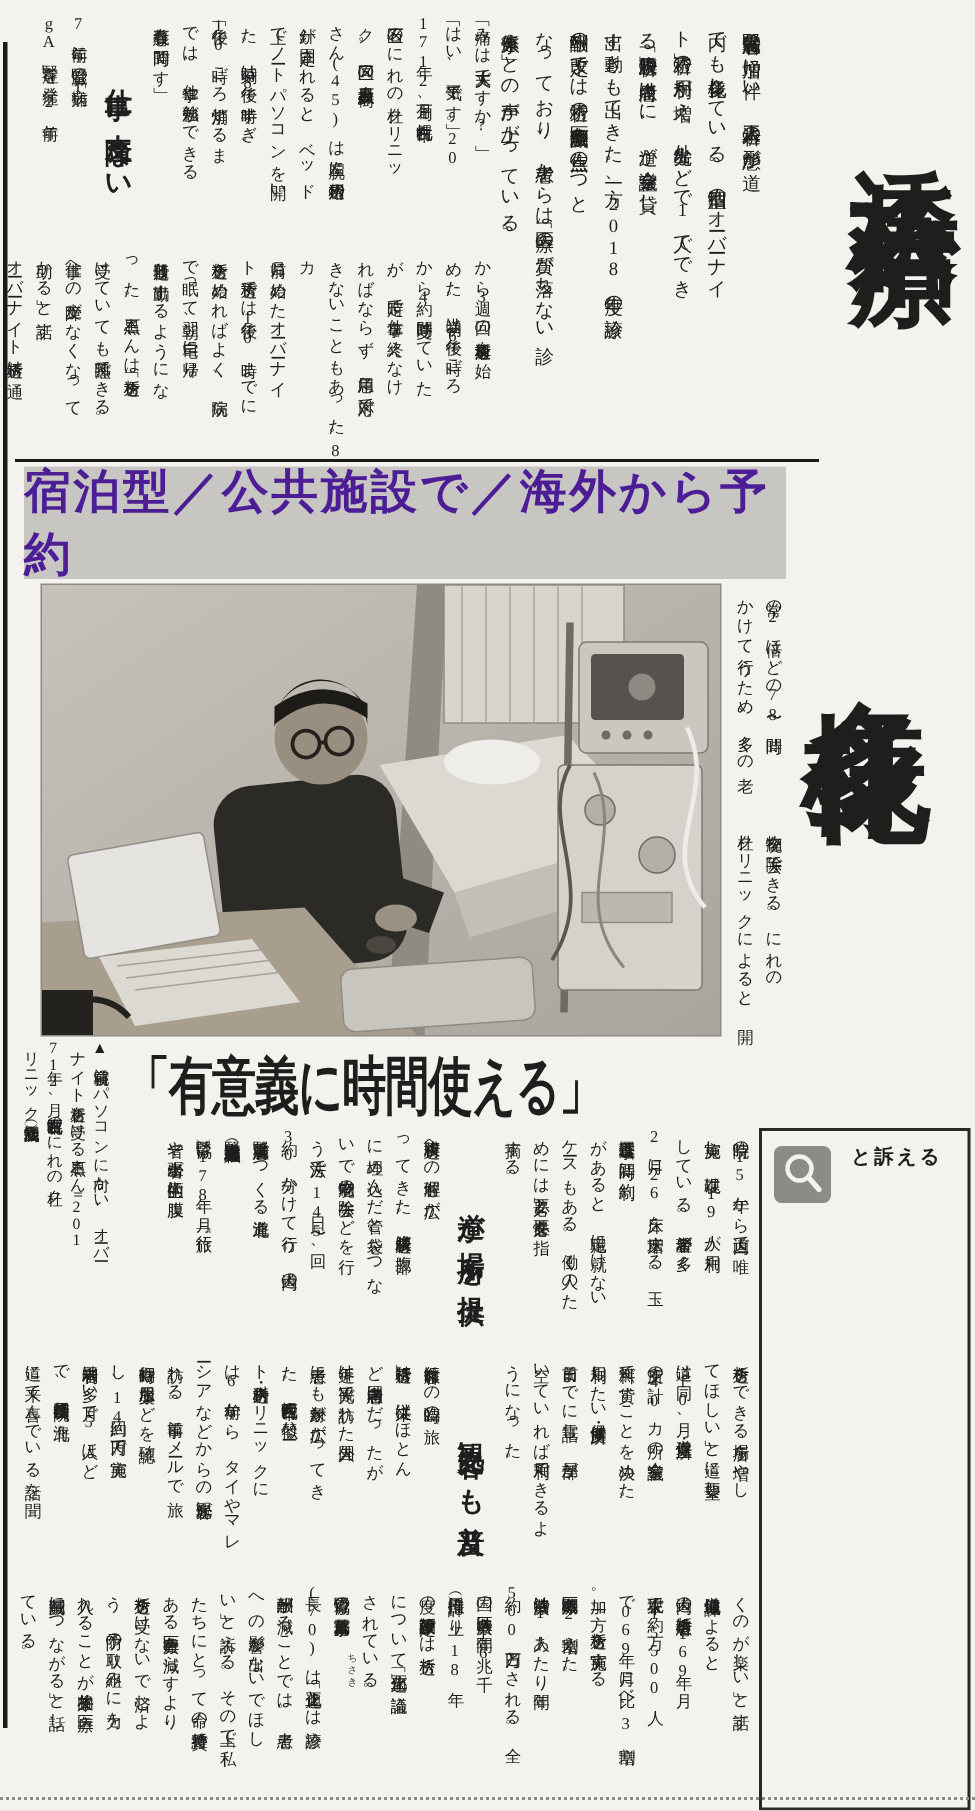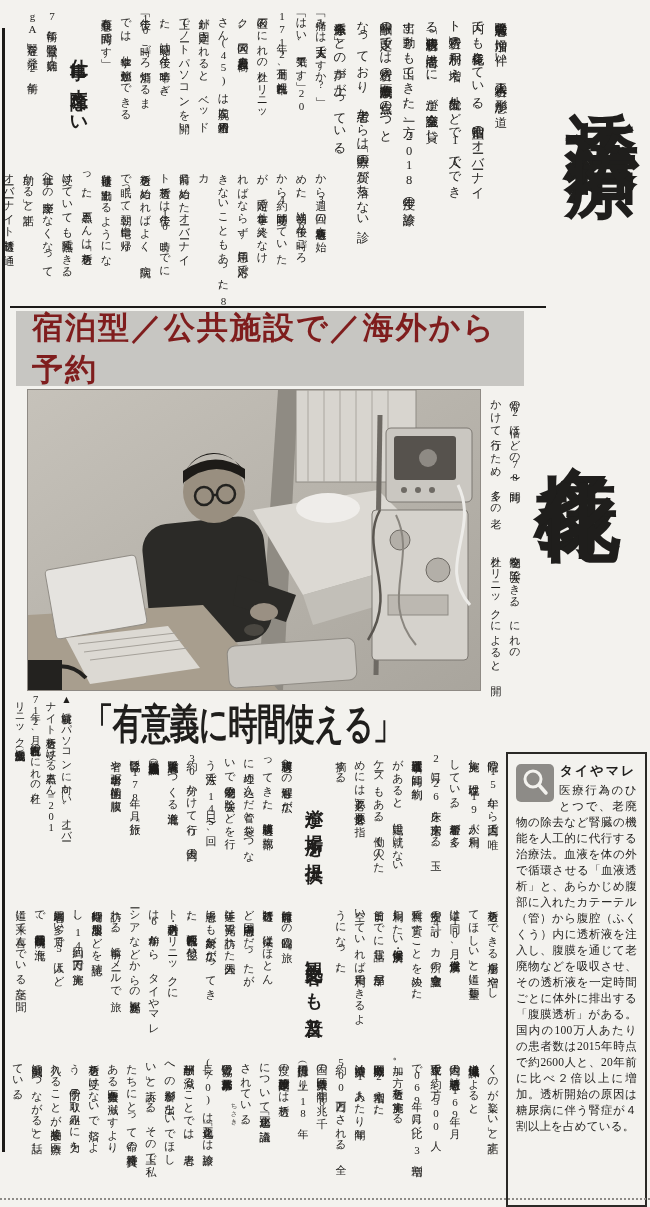--- a/index.html
+++ b/index.html
@@ -27,21 +27,21 @@
   }
   #headline-1 { top:52px; right:6px; font-size:74px; line-height:84px; font-weight:bold; letter-spacing:10px; height:350px; }
   #headline-2 { top:396px; right:24px; font-size:86px; line-height:96px; font-weight:bold; letter-spacing:8px; height:300px; }
   #lead { left:326px; top:12px; height:300px; width:186px; font-size:12.5px; line-height:23px; letter-spacing:0.5px; font-weight:500; }
   #rule-left { position:absolute; left:2px; top:28px; width:3px; height:1124px; background:#1b1a18; }
   #bar-topline { position:absolute; left:10px; top:306px; width:536px; height:2px; background:#1b1a18; }
   #subheadline-bar {
     position:absolute; left:16px; top:311px; width:508px; height:75px;
     background:#c7c6c2; display:flex; align-items:center; justify-content:center;
     font-family:"Liberation Sans","DejaVu Sans",sans-serif;
-    font-weight:bold; font-size:31px; letter-spacing:2px; color:#7f1d1d;padding-left:16px;
+    font-weight:bold; font-size:31px; letter-spacing:2px; color:#4c1d95;
   }
   #photo { position:absolute; left:28px; top:390px; width:452px; height:300px; outline:1px solid #8e8a84; }
   #photo-side-1 { left:480px; top:392px; height:152px; width:44px; font-size:11px; line-height:19px; }
   #photo-side-2 { left:480px; top:548px; height:146px; width:44px; font-size:11px; line-height:19px; }
   #caption { left:8px; top:694px; height:200px; width:66px; font-size:10.5px; line-height:15.5px; letter-spacing:0; }
   #mid-headline { position:absolute; left:84px; top:698px; height:52px; display:flex; align-items:center; gap:8px; white-space:nowrap; }
   #mid-kicker { font-family:"Liberation Sans","DejaVu Sans",sans-serif; font-weight:bold; font-size:25px; letter-spacing:-0.5px; }
   #mid-quote { font-weight:bold; font-size:42px; transform:scaleX(0.70); transform-origin:left center; letter-spacing:-1px; }
   #top-band-1 { left:12px; top:10px; height:152px; width:318px; }
   #top-band-2 { left:12px; top:166px; height:152px; width:318px; }
@@ -274,19 +274,18 @@
 ている。</div>
   </div>
   <div id="furigana" class="v">ちさき</div>
 
   <div id="sidebar">
     <svg id="sidebar-icon" viewBox="0 0 38 38" xmlns="http://www.w3.org/2000/svg">
       <rect x="0" y="0" width="38" height="38" rx="5" fill="#8d8b87"></rect>
       <circle cx="17" cy="15" r="8" fill="none" stroke="#f3f2ee" stroke-width="3"></circle>
       <line x1="23" y1="21" x2="30" y2="29" stroke="#f3f2ee" stroke-width="3.5" stroke-linecap="round"></line>
     </svg>
-    <div id="sidebar-title">タイやマレ</div>
-    <div id="sidebar-body">医療行為のひとつで、老廃物の除去など腎臓の機能を人工的に代行する治療法。血液を体の外で循環させる「血液透析」と、あらかじめ腹部に入れたカテーテル（管）から腹腔（ふくくう）内に透析液を注入し、腹膜を通じて老廃物などを吸収させ、その透析液を一定時間ごとに体外に排出する「腹膜透析」がある。国内の100万人あたりの患者数は2015年時点で約2600人と、20年前に比べ２倍以上に増加。透析開始の原因は糖尿病に伴う腎症が４割以上を占めている。</div>
+    <div id="sidebar-title">と訴える</div>
   </div>
 
   <div id="bottom-rule"></div>
 
 </div>
 
 </body></html>

